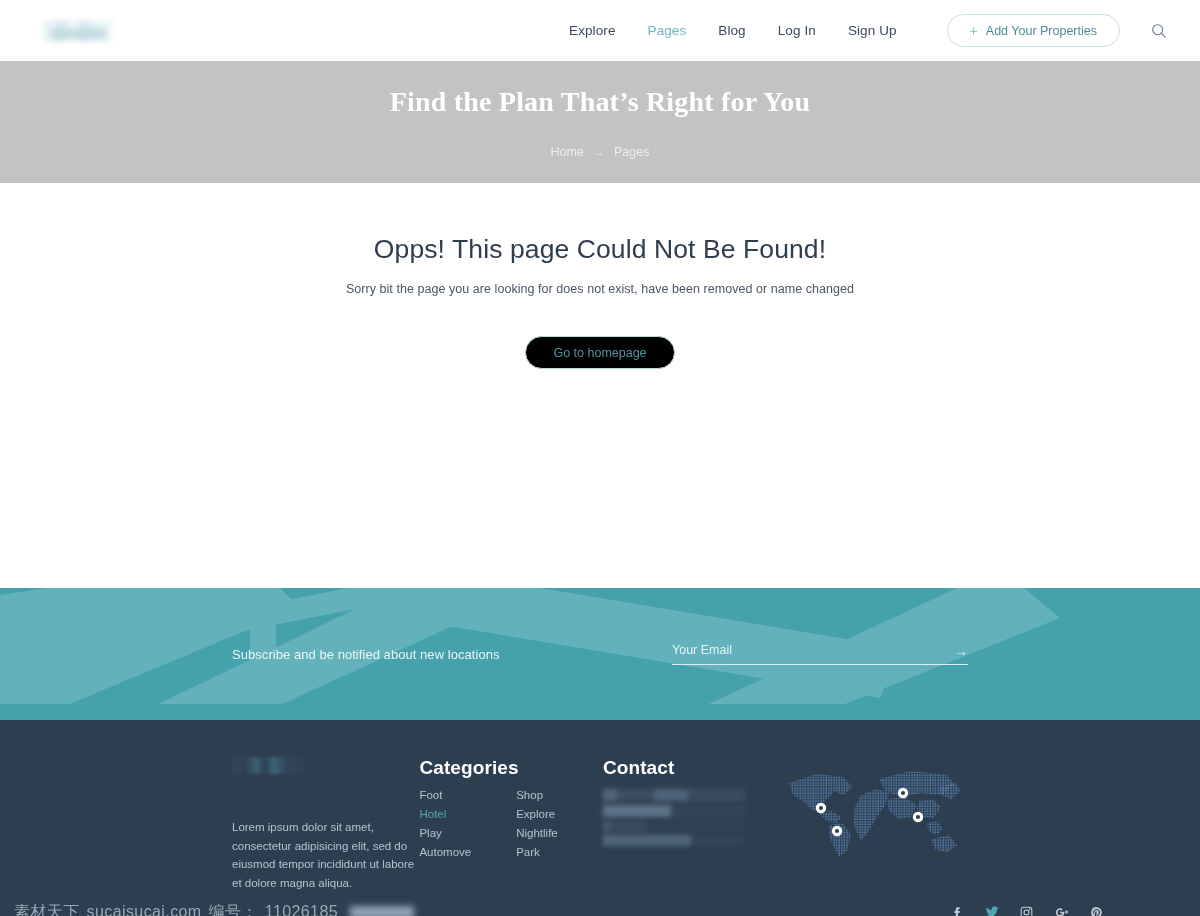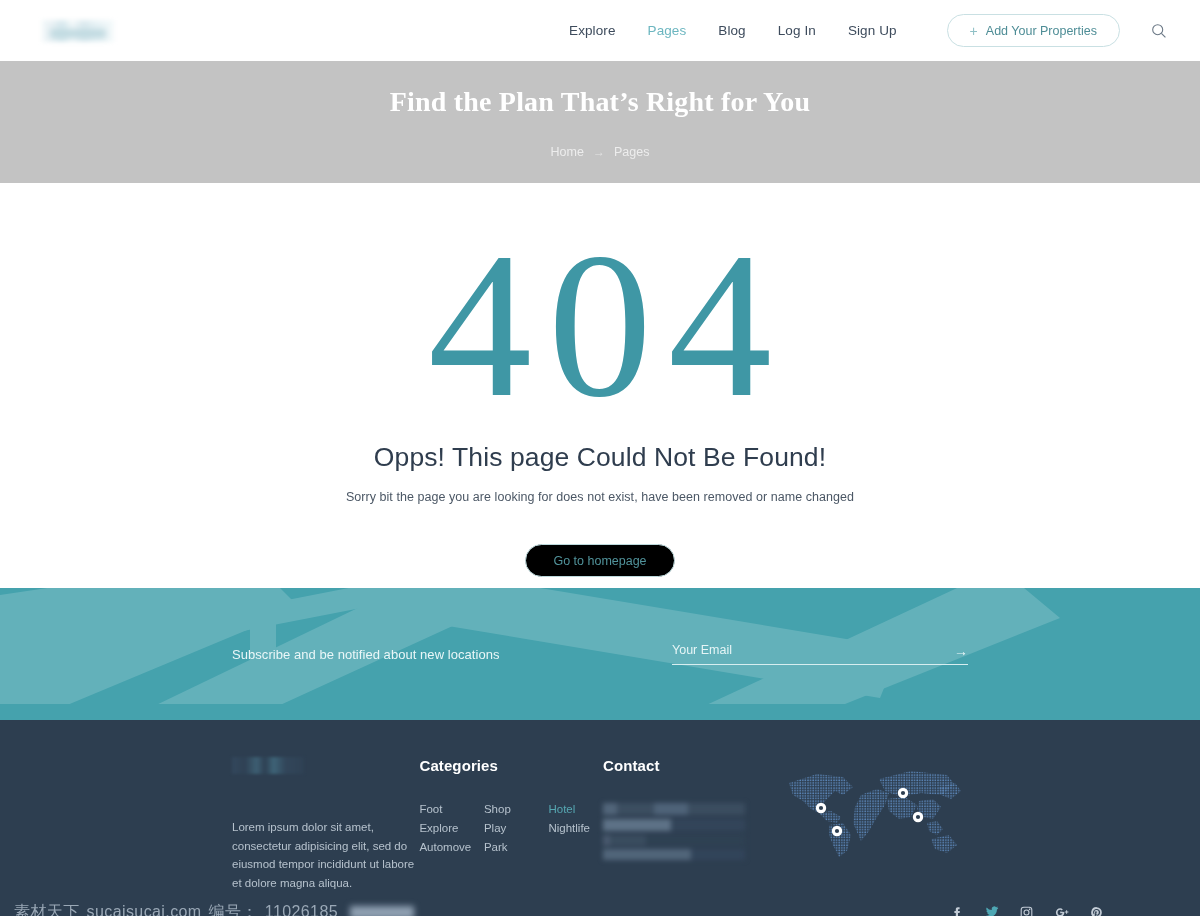--- a/index.html
+++ b/index.html
@@ -161,25 +161,25 @@
     background: linear-gradient(90deg,
       #33475c 0%, #2f4154 18%, #3d5e72 34%, #2e4053 46%,
       #3e6377 58%, #32465a 74%, #2f4154 100%);
     filter: blur(1.6px);
   }
   .about-text {
     font-size: 11.5px; line-height: 1.62; color: #b6c2cd; margin-top: 44px;
   }
   .fcol-cats { width: 186px; margin-left: 0; }
   .fhead {
-    font-size: 15px; font-weight: 700; color: #ffffff;
-    margin-bottom: 29px; letter-spacing: .1px;
+    font-size: 19px; font-weight: 700; color: #ffffff;
+    margin-bottom: 10px; letter-spacing: .1px;
   }
   .cat-grid {
-    display: grid; grid-template-columns: 1fr 1fr 1fr;
+    display: grid; grid-template-columns: 1fr 1fr;
     row-gap: 7px; column-gap: 10px;
   }
   .cat-item {
     font-size: 11.5px; color: #b6c2cd; cursor: pointer;
     text-decoration: none;
   }
   .cat-item.active { color: #56a7b2; }
   .fcol-contact { width: 180px; }
   .contact-blur {
     width: 142px; height: 58px;
@@ -250,21 +250,20 @@
 <div class="hero">
   <div class="hero-title">Find the Plan That’s Right for You</div>
   <div class="breadcrumb">
     <a>Home</a>
     <span class="sep">→</span>
     <span>Pages</span>
   </div>
 </div>
 
 <div class="main404">
-  <div class="big404">404</div>
   <div class="opps">Opps! This page Could Not Be Found!</div>
   <div class="sorry">Sorry bit the page you are looking for does not exist, have been removed or name changed</div>
   <div class="home-btn">Go to homepage</div>
 </div>
 
 <div class="newsletter">
   <svg class="nl-pattern" viewBox="0 0 1200 116" preserveAspectRatio="none">
     <g fill="#ffffff">
       <polygon points="-20,10 250,-30 300,20 60,120 -20,120"></polygon>
       <polygon points="150,120 420,-10 470,30 230,140"></polygon>

